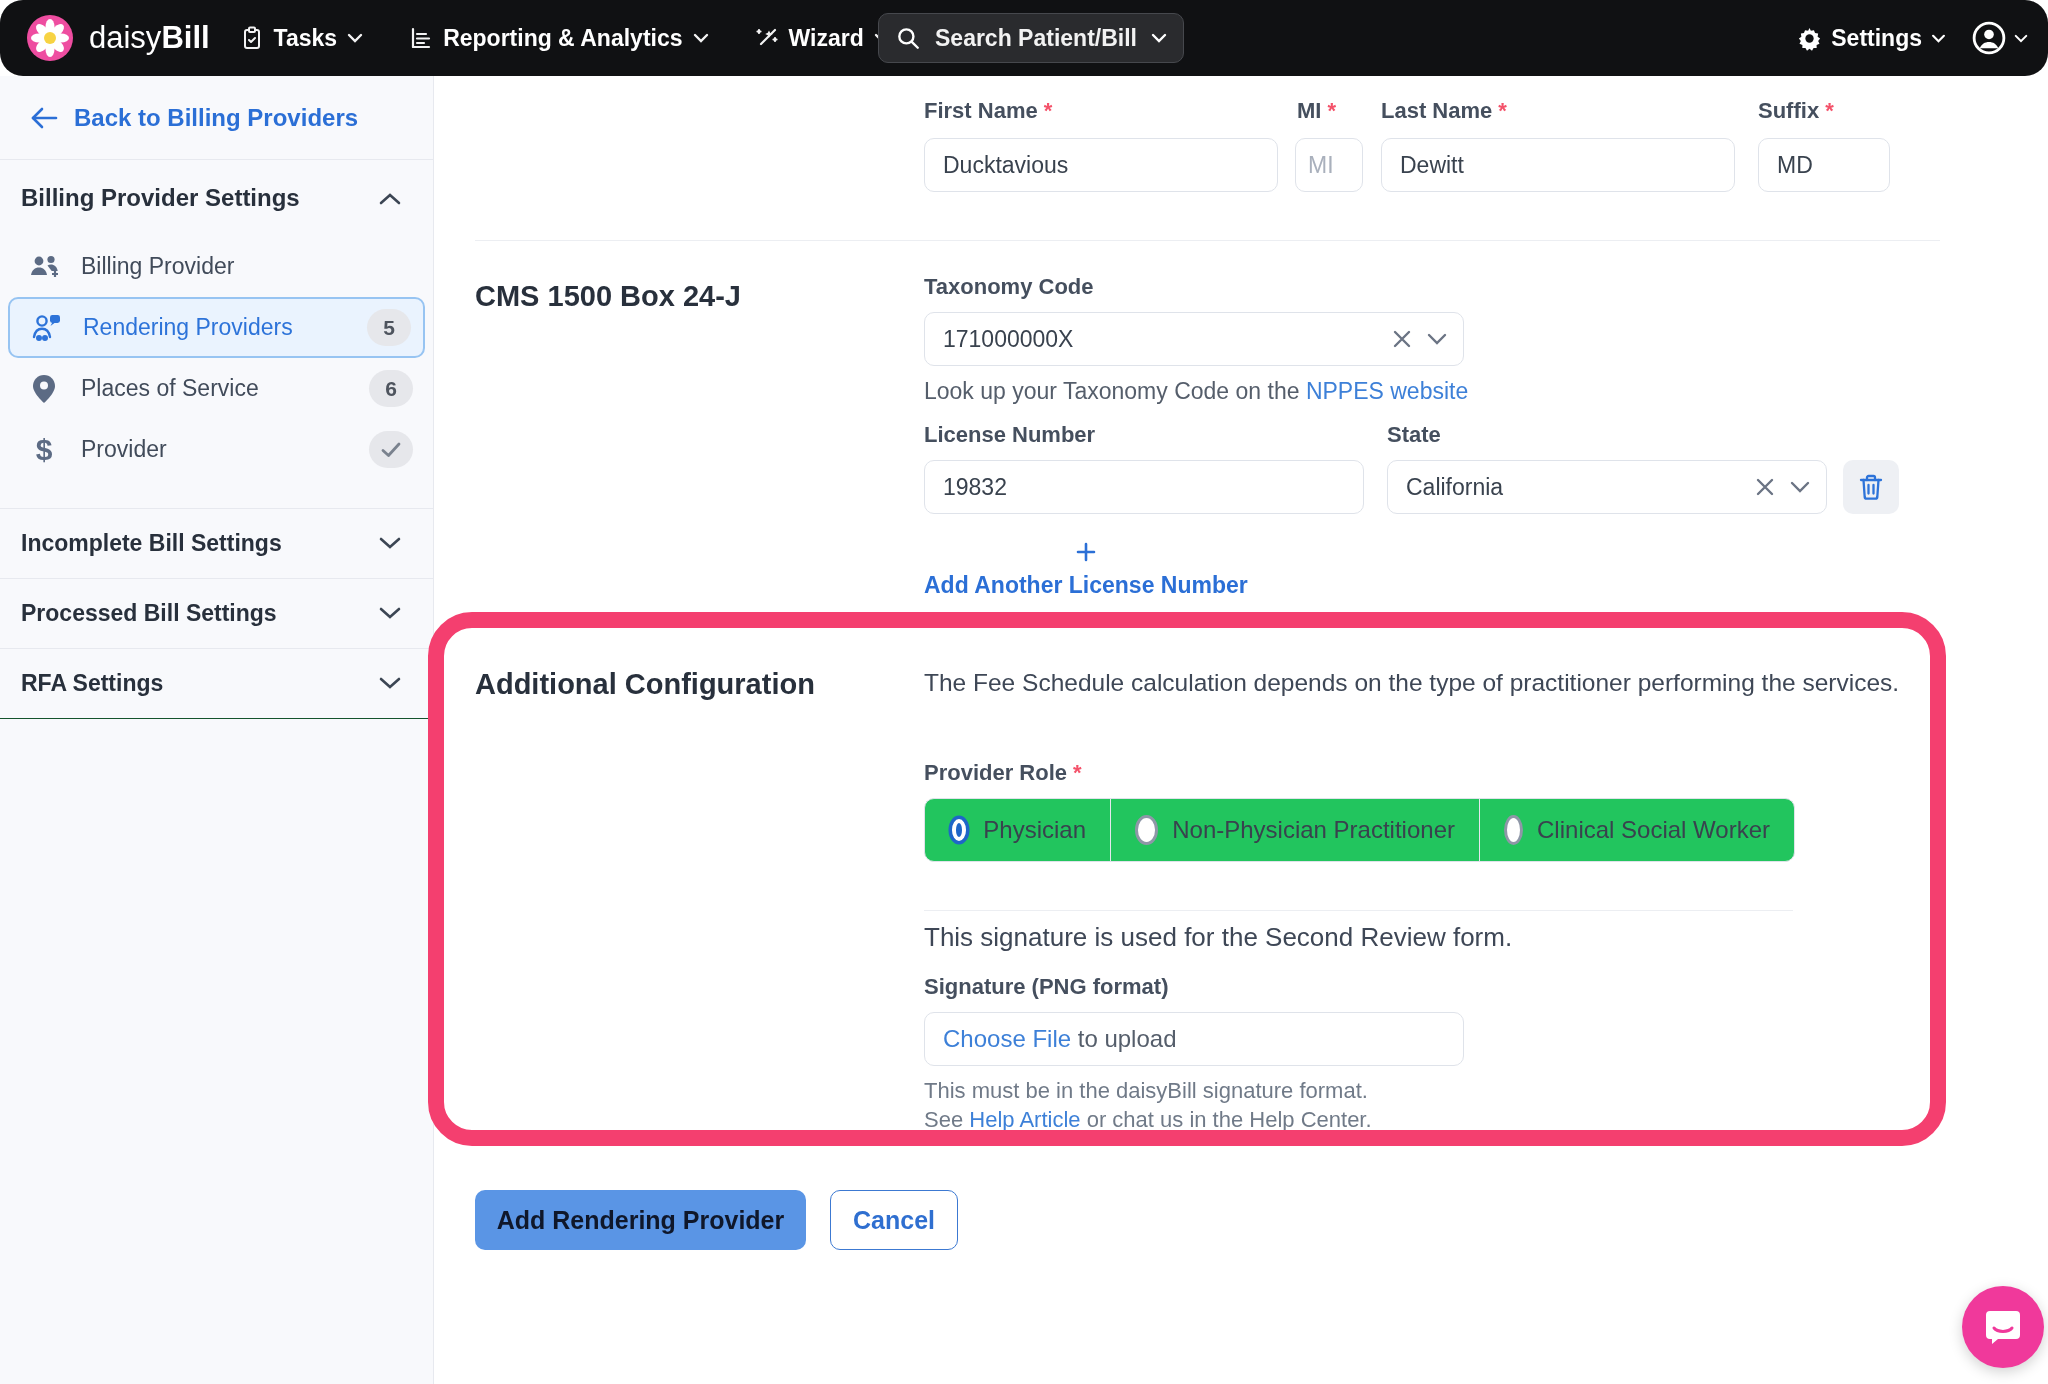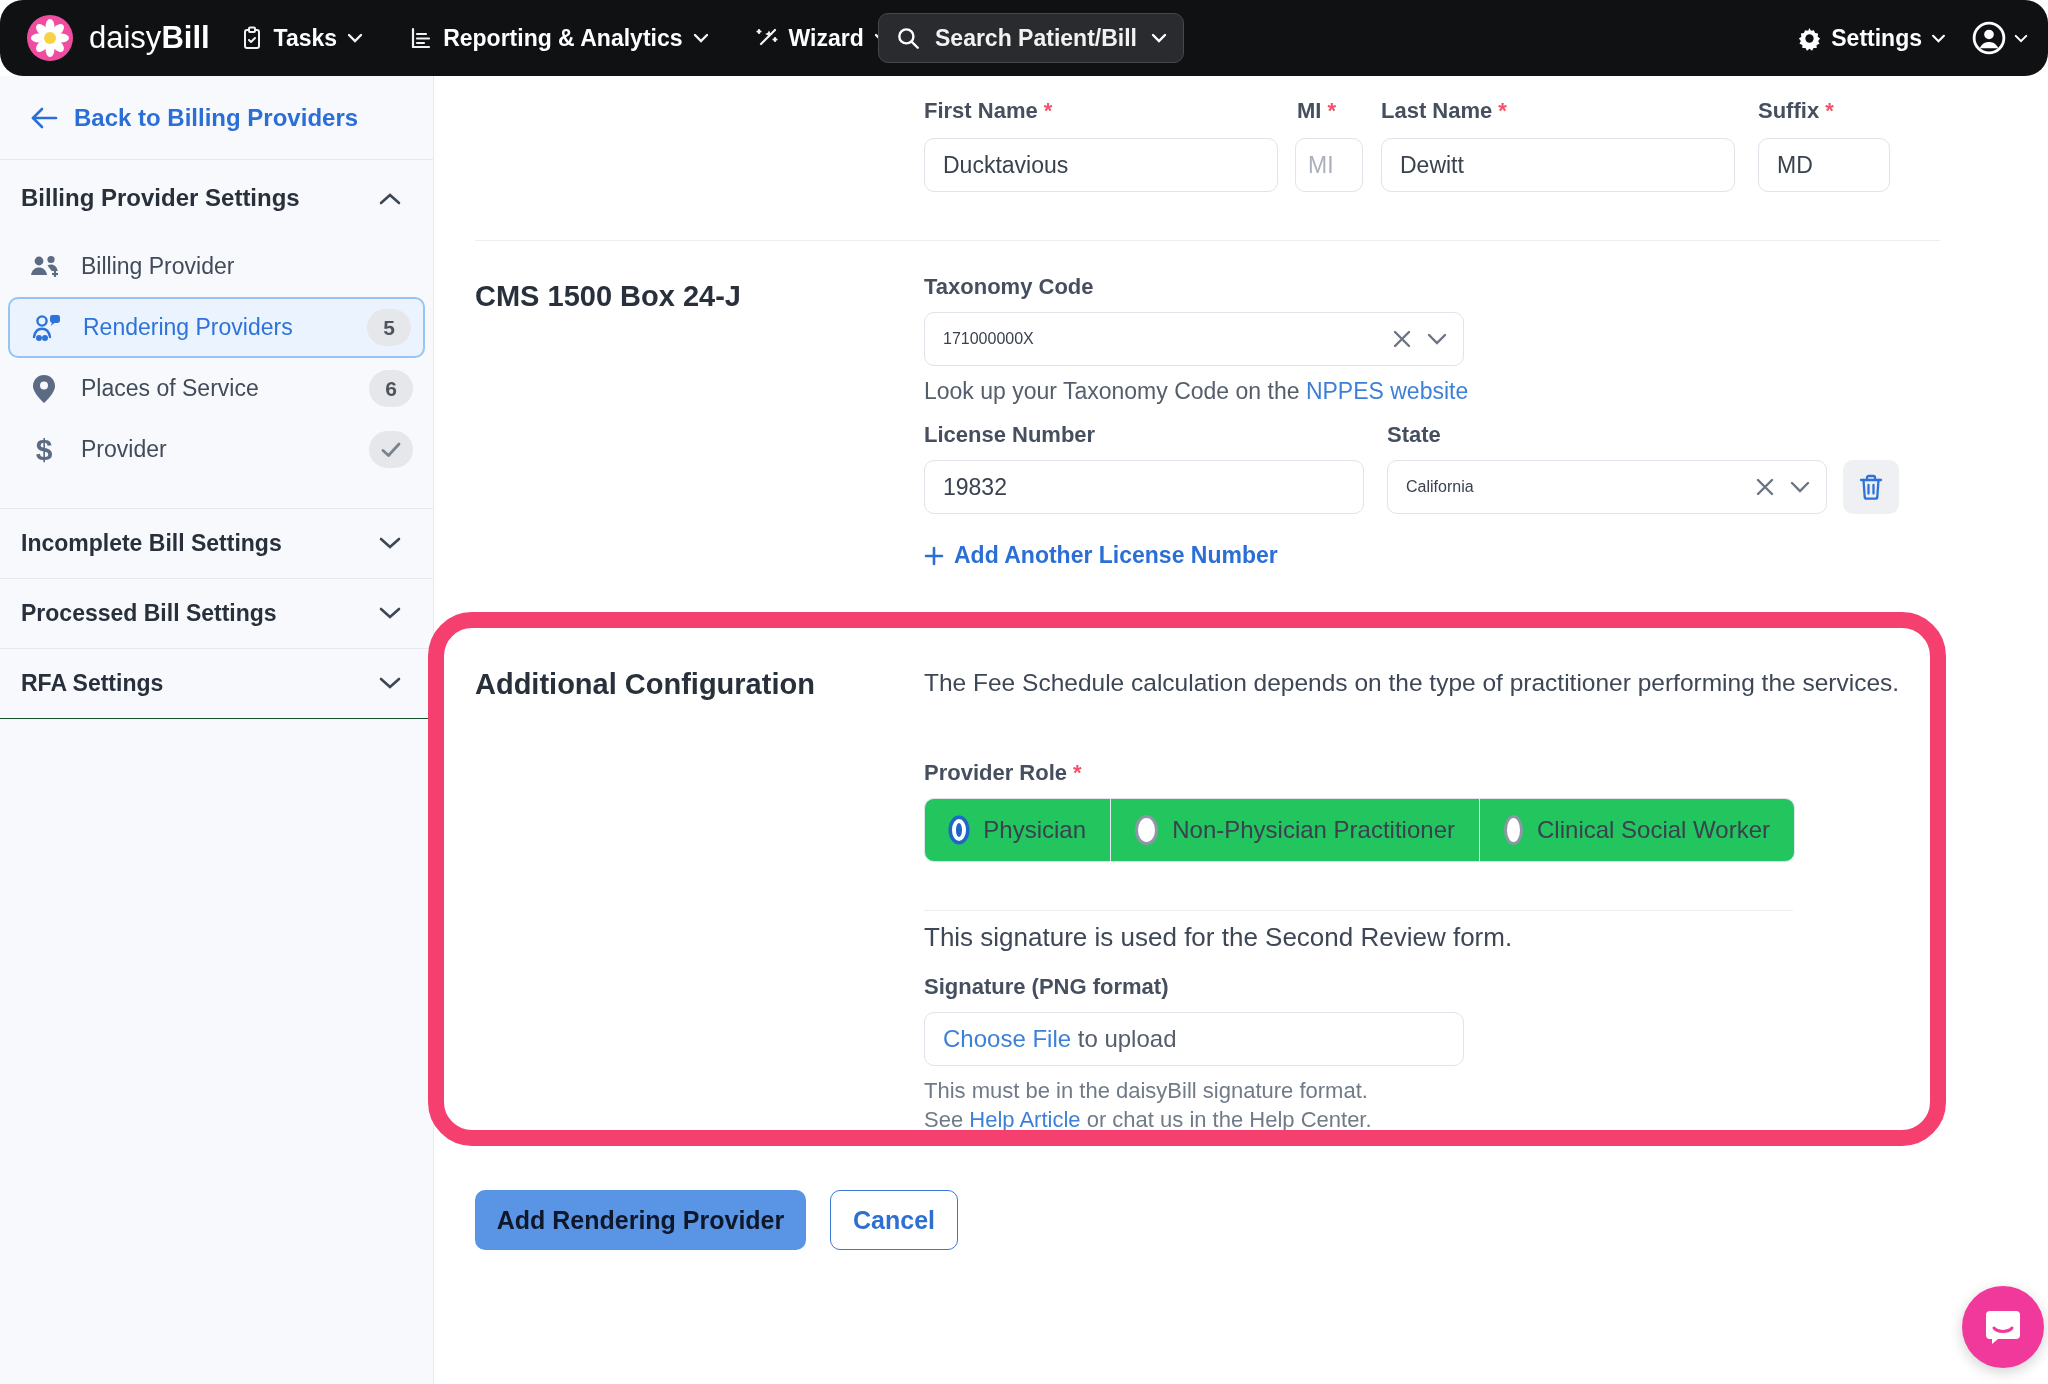--- a/index.html
+++ b/index.html
@@ -72,28 +72,28 @@
   .req { color:#F4526A; margin-left:6px; font-weight:700; }
   .tinput {
     border:1.5px solid #DFE3EA; border-radius:10px; height:54px; width:100%;
     font-family:"Liberation Sans",sans-serif; font-size:23px; color:#39424E; padding:0 18px; background:#fff; outline:none;
   }
   .tinput::placeholder { color:#A9B0BC; }
   .selectbox {
     border:1.5px solid #DFE3EA; border-radius:10px; height:54px; background:#fff;
     display:flex; align-items:center; padding:0 16px 0 18px; cursor:pointer;
   }
-  .selectbox .val { font-size:16px; color:#39424E; flex:1; }
+  .selectbox .val { font-size:23px; color:#39424E; flex:1; }
   .sel-icons { display:flex; align-items:center; gap:16px; color:#6B7484; }
   .hline { border-top:1px solid #ECEEF2; }
   .section-title { font-size:29px; font-weight:700; color:#28303C; white-space:nowrap; }
   .para { font-size:24.5px; color:#3E4756; line-height:41px; }
   .link { color:#3D80D8; cursor:pointer; }
   .help-small { font-size:22px; color:#707A88; line-height:29px; }
-  .add-link { display:flex; align-items:center; gap:10px; color:#2B6FD6; font-size:23px; font-weight:700; cursor:pointer; }
+  .add-link { display:flex; align-items:center; gap:10px; color:#2B6FD6; font-size:23px; font-weight:700; cursor:pointer;flex-direction:column; }
   .trash-btn {
     width:56px; height:54px; background:#EEF0F4; border-radius:10px; border:none;
     display:flex; align-items:center; justify-content:center; color:#2D73D9; cursor:pointer;
   }
   .radio-group { display:flex; height:64px; border:1.5px solid #DFE3EA; border-radius:10px; background:#22c55e; }
   .radio-opt { display:flex; align-items:center; gap:14px; padding:0 24px; border-right:1.5px solid #E4E7EC; cursor:pointer; }
   .radio-opt:last-child { border-right:none; }
   .radio-opt .optlbl { font-size:24px; color:#39424E; white-space:nowrap; }
   .rdot-off { width:30px; height:30px; border:3px solid #8E97A7; border-radius:50%; background:#fff; }
   .rdot-on { width:22px; height:22px; border-radius:50%; background:#1E66C8; border:4.5px solid #fff; box-shadow:0 0 0 3.5px #1E66C8; margin:3px; }

